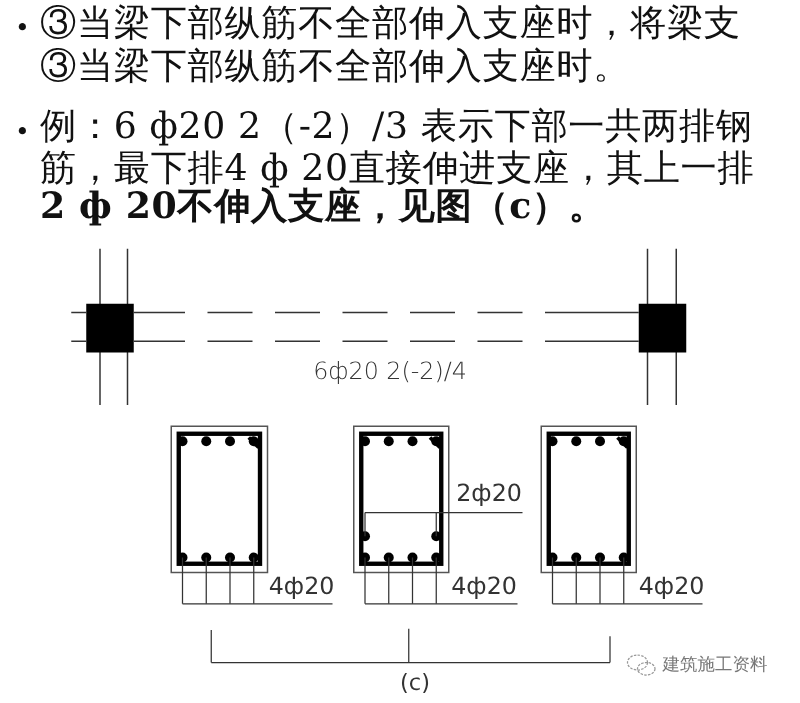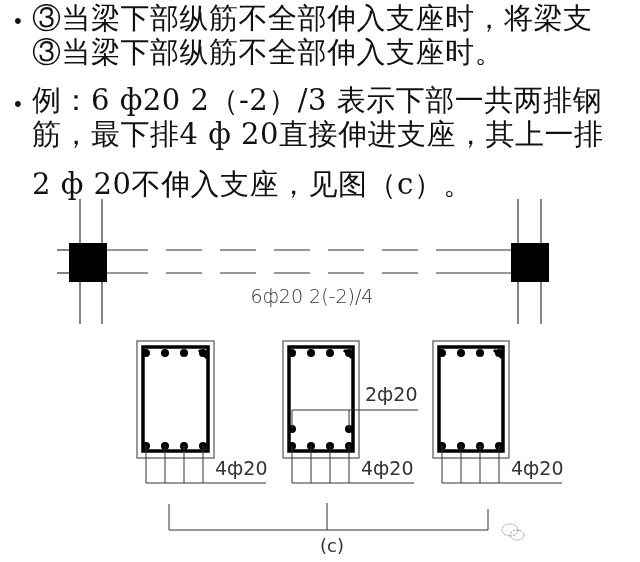--- a/index.html
+++ b/index.html
@@ -14,21 +14,21 @@
 <body>
 
 <div class="text-block">
   <span class="bullet" style="left:12px; top:10px;">•</span>
   <div class="bullet-line" style="left:32px; top:2px;">③当梁下部纵筋不全部伸入支座时，将梁支</div>
   <div class="bullet-line" style="left:32px; top:36px;">③当梁下部纵筋不全部伸入支座时。</div>
 
   <span class="bullet" style="left:12px; top:93px;">•</span>
   <div class="bullet-line" style="left:32px; top:84px;"> 例：6 ф20 2（-2）/3 表示下部一共两排钢</div>
   <div class="bullet-line" style="left:32px; top:118px;">筋，最下排4 ф 20直接伸进支座，其上一排</div>
-  <div class="bullet-line" style="left:32px; top:168px;">2 ф 20不伸入支座，见图（c）。</div>
+  <div class="bullet-line" style="left:32px; top:148px;font-weight:bold;">2 ф 20不伸入支座，见图（c）。</div>
 </div>
 
 <svg width="640" height="562" style="position:absolute;left:0;top:0;">
 
   <g stroke="#333" stroke-width="1.2">
     <line x1="80" y1="199" x2="80" y2="324"></line>
     <line x1="102" y1="199" x2="102" y2="324"></line>
   </g>
   <rect x="69" y="243" width="38" height="39" fill="#000"></rect>
 
@@ -138,13 +138,14 @@
     <line x1="169" y1="530" x2="488" y2="530"></line>
   </g>
   <text x="332" y="552" font-size="18" fill="#333" text-anchor="middle">(c)</text>
 </svg>
 
 <div class="watermark">
   <svg width="26" height="20" viewBox="0 0 26 20">
     <ellipse cx="10" cy="8" rx="8" ry="6" fill="none" stroke="#999" stroke-width="1" stroke-dasharray="2 1"></ellipse>
     <ellipse cx="17" cy="13" rx="7" ry="5" fill="none" stroke="#999" stroke-width="1" stroke-dasharray="2 1"></ellipse>
   </svg>
+  <span>建筑施工资料</span>
 </div>
 
 </body></html>

